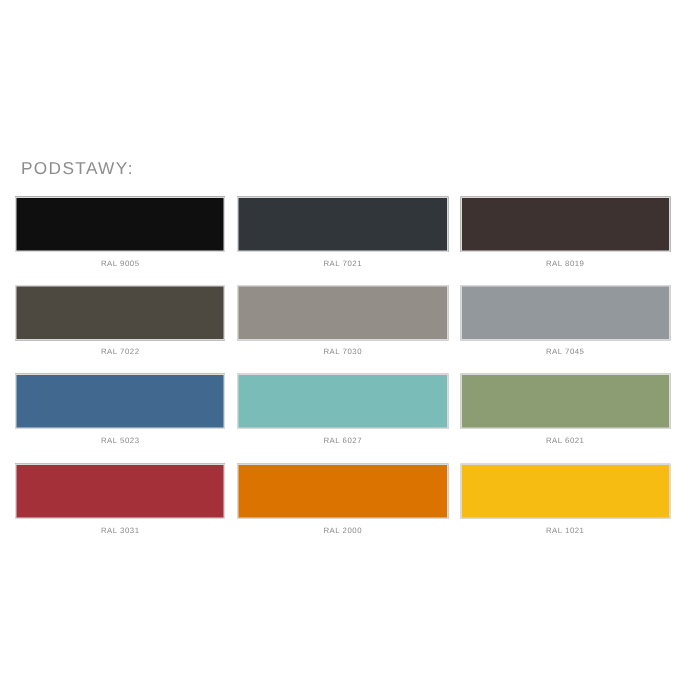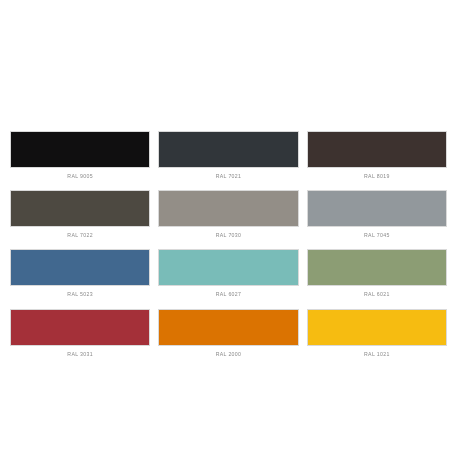--- a/index.html
+++ b/index.html
@@ -66,20 +66,21 @@
     padding-bottom: 11px;
     line-height: 1;
     white-space: nowrap;
   }
 </style>
 </head>
 <body>
 
 <div class="page">
 
+  <div class="palette-heading">PODSTAWY:</div>
 
   <div class="swatch-grid">
 
   <div class="swatch-cell">
         <div class="swatch-chip" style="background: rgb(16, 15, 16); border-color: rgb(217, 217, 217);"></div>
         <div class="swatch-label" style="color: rgb(138, 138, 138);">RAL 9005</div>
       </div>
       <div class="swatch-cell">
         <div class="swatch-chip" style="background: rgb(49, 54, 58); border-color: rgb(217, 217, 217);"></div>
         <div class="swatch-label" style="color: rgb(138, 138, 138);">RAL 7021</div>

